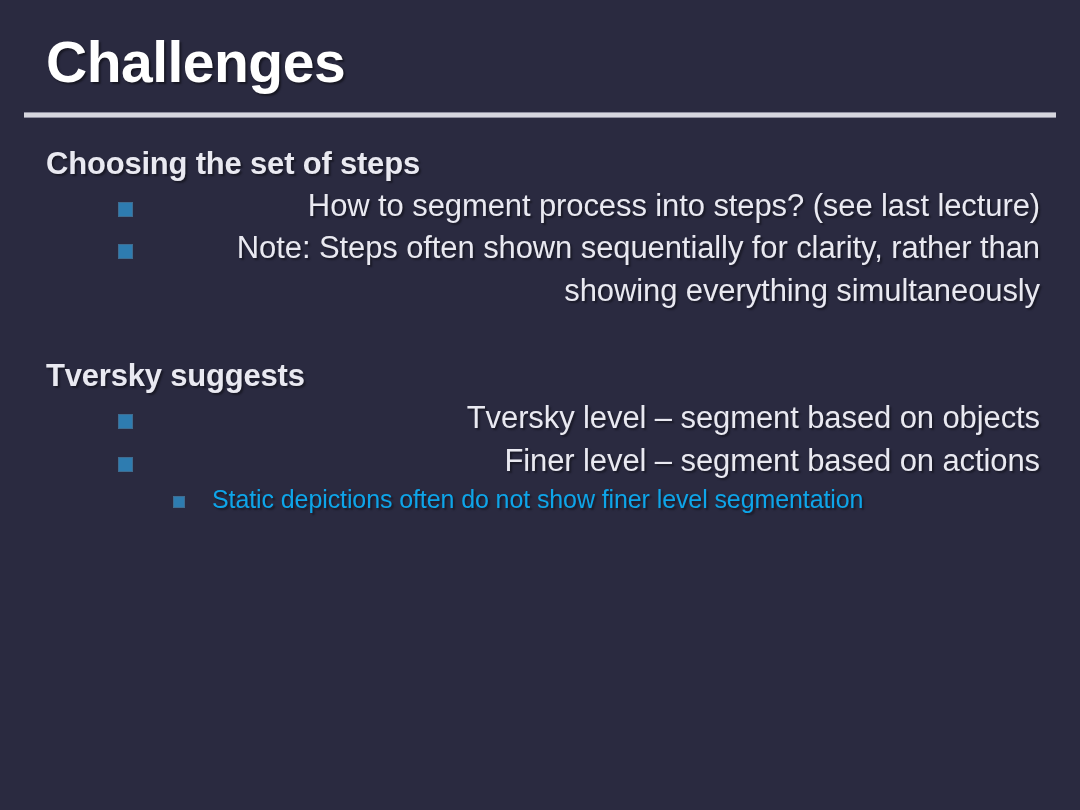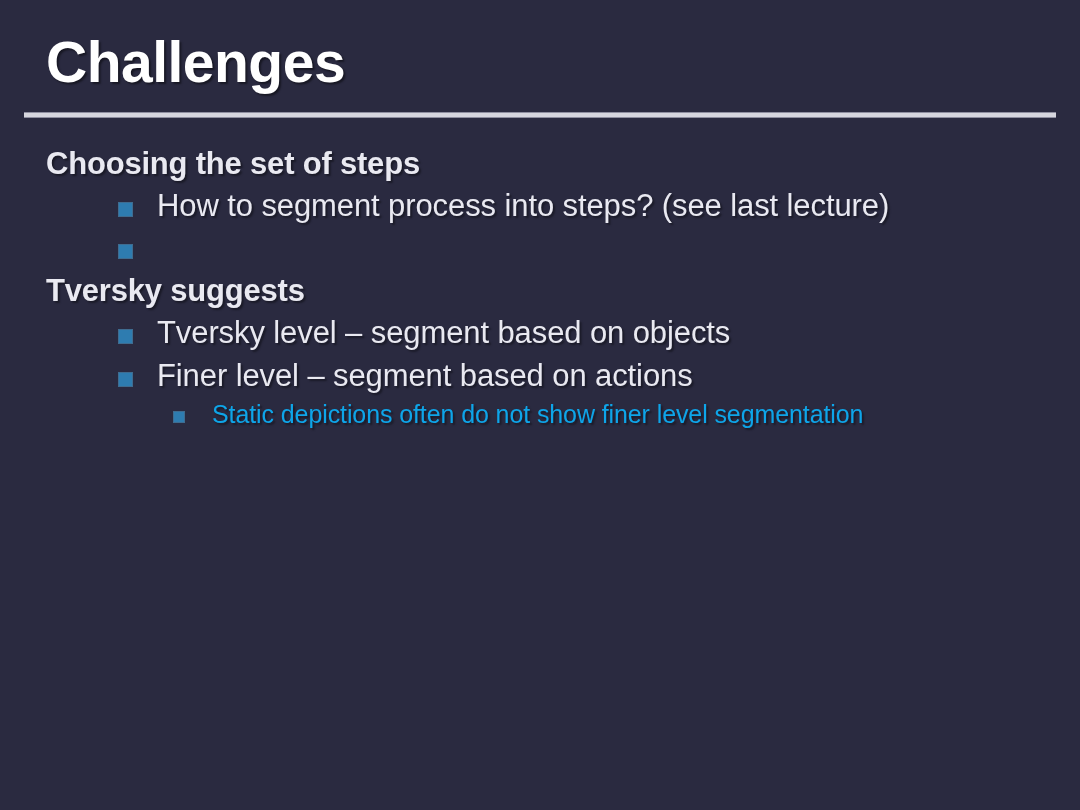--- a/index.html
+++ b/index.html
@@ -81,20 +81,21 @@
 
   
   .bullet-l1 {
     position: relative;
     padding: 0 40px 0 157px;
     font-size: 31px;
     color: #e9e9f1;
     line-height: 1.37;
     text-shadow: 2px 2px 2px rgba(0,0,0,0.40);
     letter-spacing: -0.1px;
+    text-align: right;
   }
   .bullet-l1 > .marker {
     position: absolute;
     left: 118px;
     top: 17px;
     width: 15px;
     height: 15px;
     background: #2e7cb0;
     border: 1px solid #3f6c90;
     box-sizing: border-box;
@@ -138,20 +139,21 @@
 
     <div class="section">
       <div class="section-heading">Choosing the set of steps</div>
       <ul class="bullet-list">
         <li class="bullet-l1">
           <span class="marker"></span>
           <span>How to segment process into steps? (see last lecture)</span>
         </li>
         <li class="bullet-l1">
           <span class="marker"></span>
+          <span>Note: Steps often shown sequentially for clarity, rather than showing everything simultaneously</span>
         </li>
       </ul>
     </div>
 
     <div class="spacer-line"></div>
 
     <div class="section">
       <div class="section-heading">Tversky suggests</div>
       <ul class="bullet-list">
         <li class="bullet-l1">

